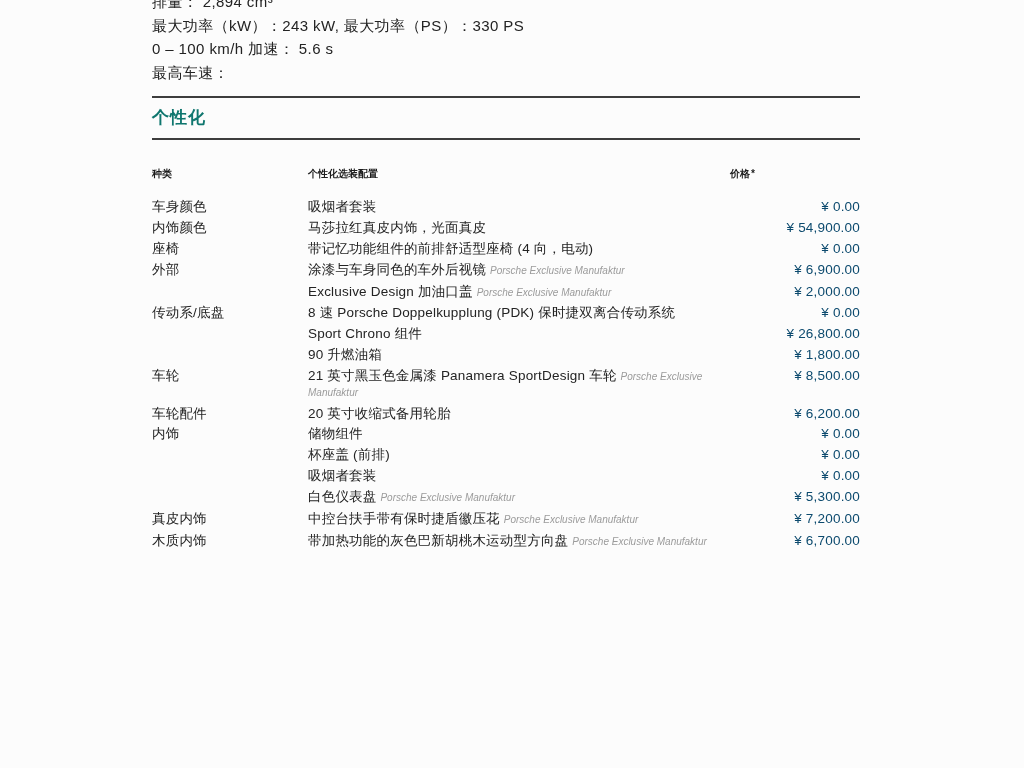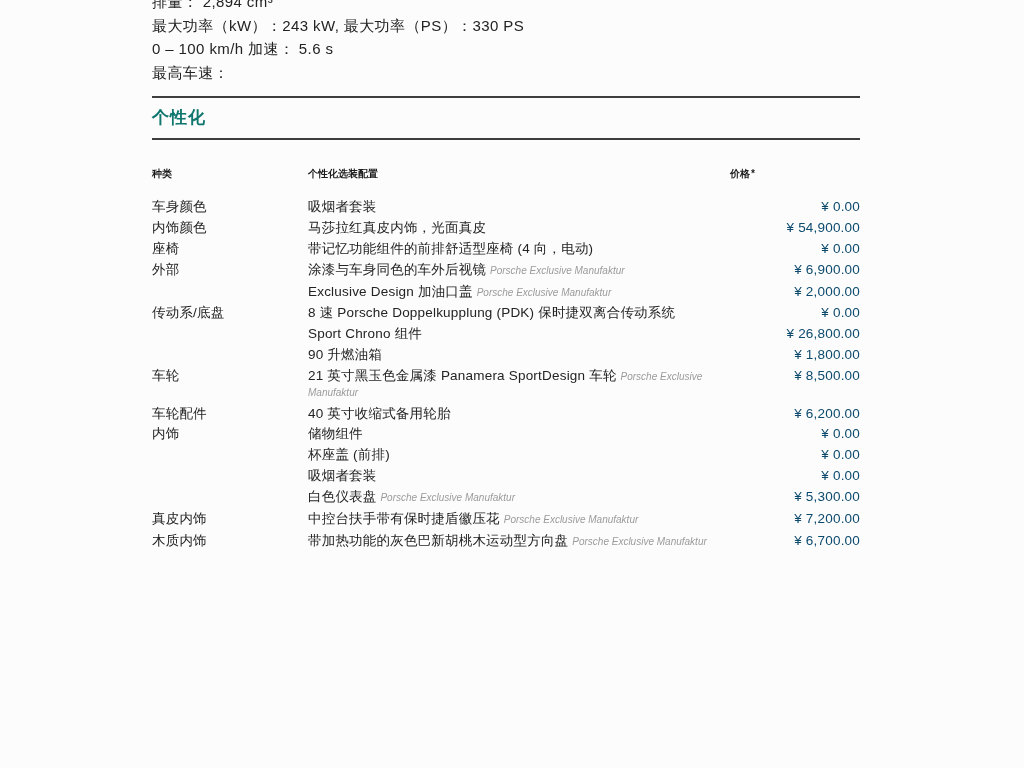--- a/index.html
+++ b/index.html
@@ -178,21 +178,21 @@
     <div class="cell-option">
       <span>21 英寸黑玉色金属漆 Panamera SportDesign 车轮</span>
       <span class="badge">Porsche Exclusive Manufaktur</span>
     </div>
     <div class="cell-price">¥ 8,500.00</div>
   </div>
 
   <div class="row">
     <div class="cell-category">车轮配件</div>
     <div class="cell-option">
-      <span>40 英寸收缩式备用轮胎</span>
+      <span>20 英寸收缩式备用轮胎</span>
       
     </div>
     <div class="cell-price">¥ 6,200.00</div>
   </div>
 
   <div class="row">
     <div class="cell-category">内饰</div>
     <div class="cell-option">
       <span>储物组件</span>
       

